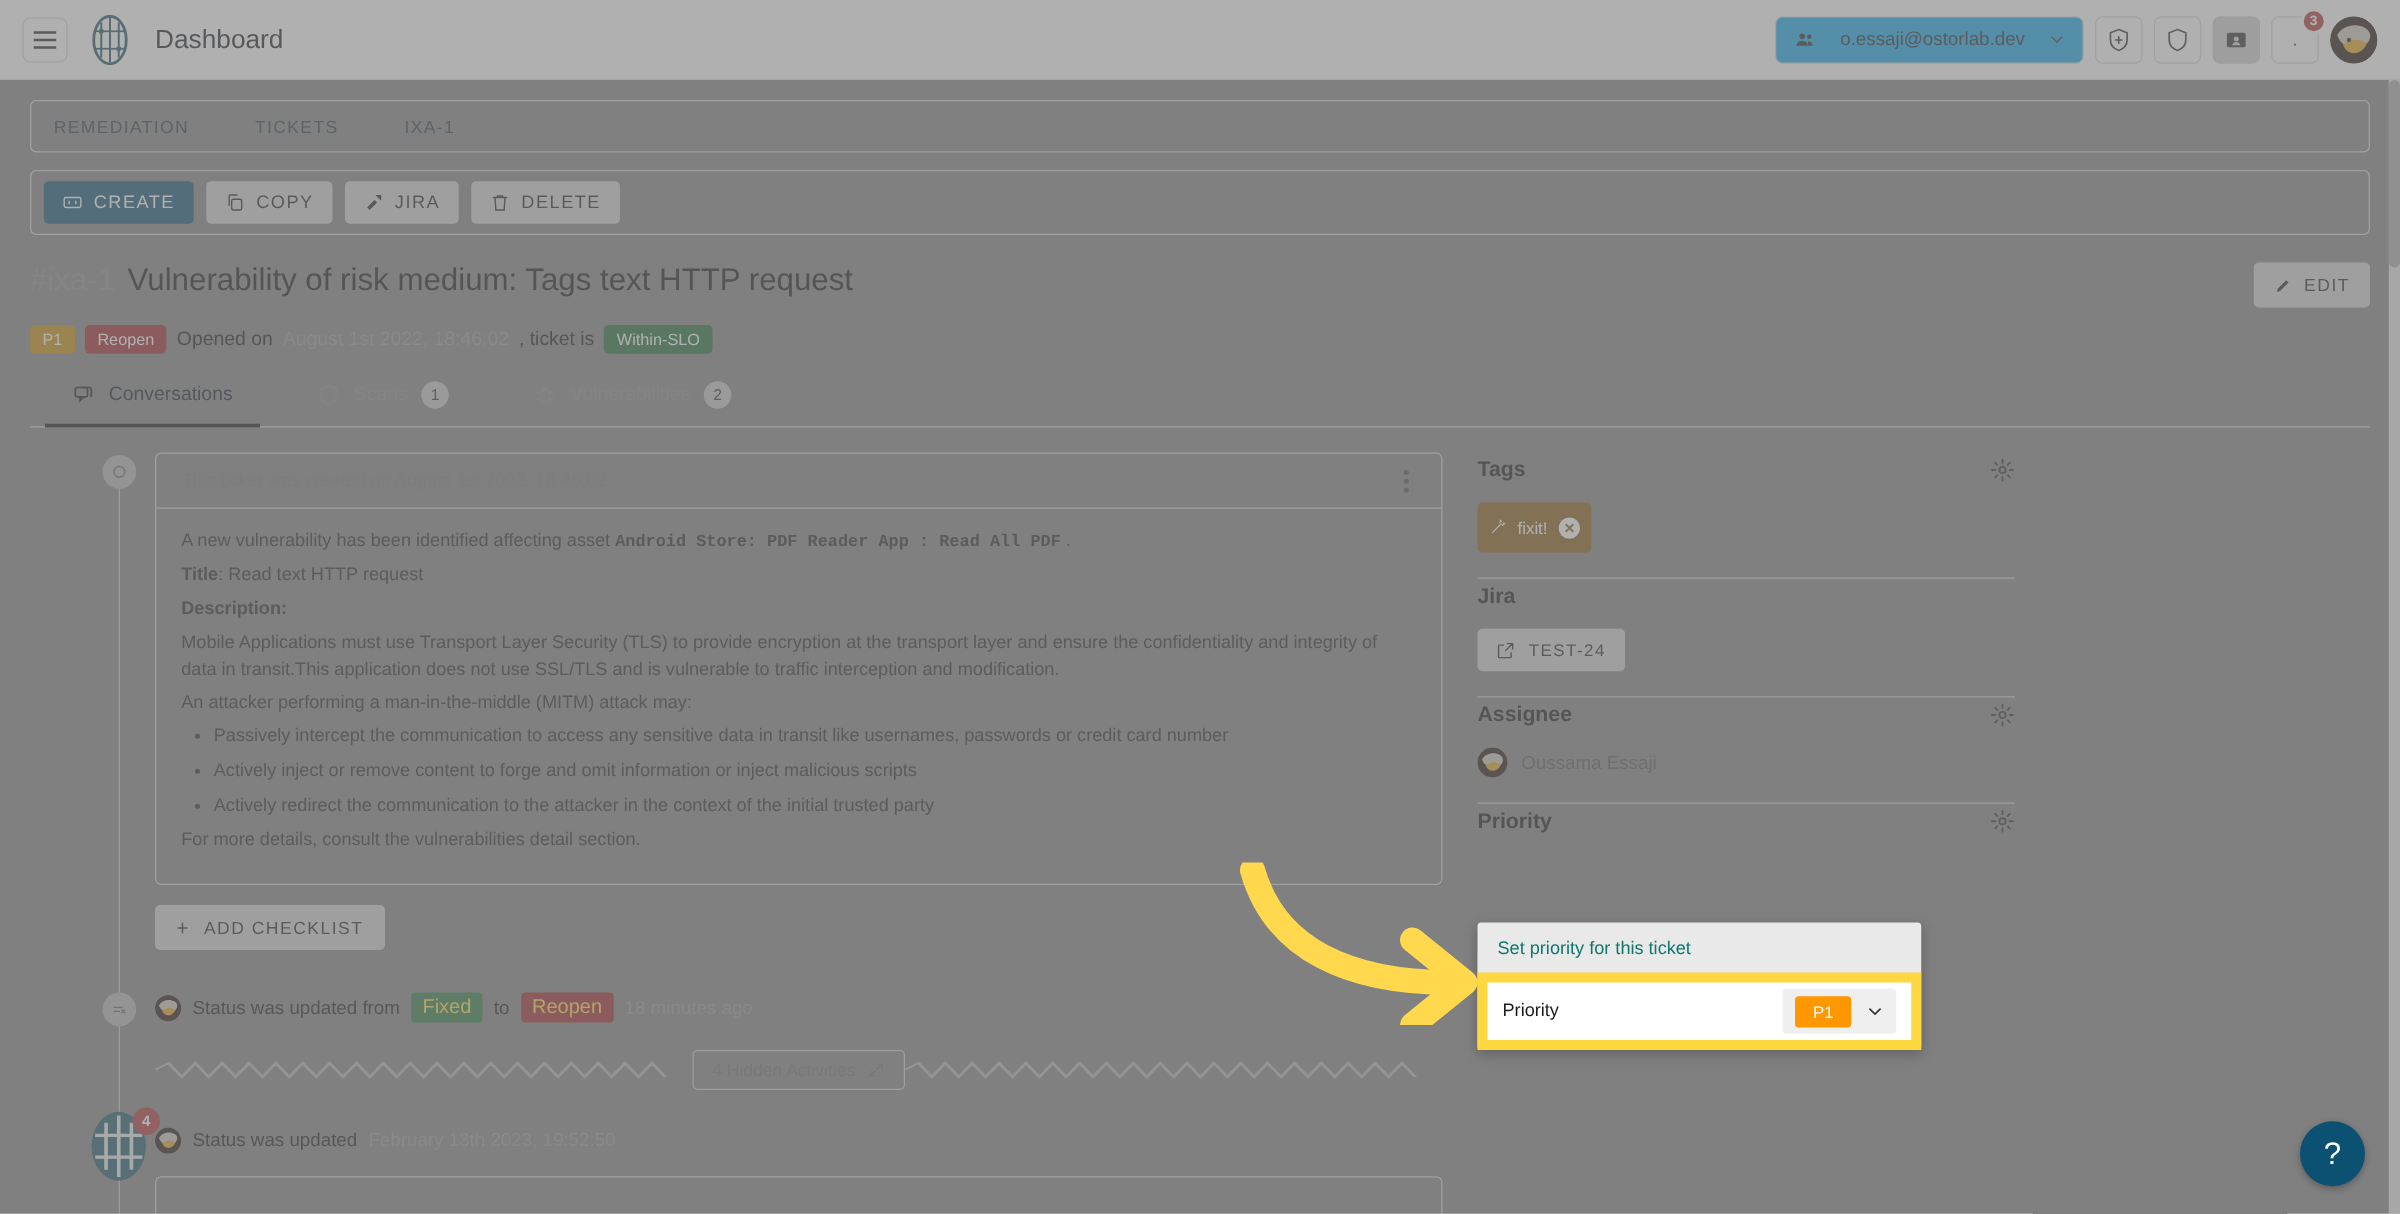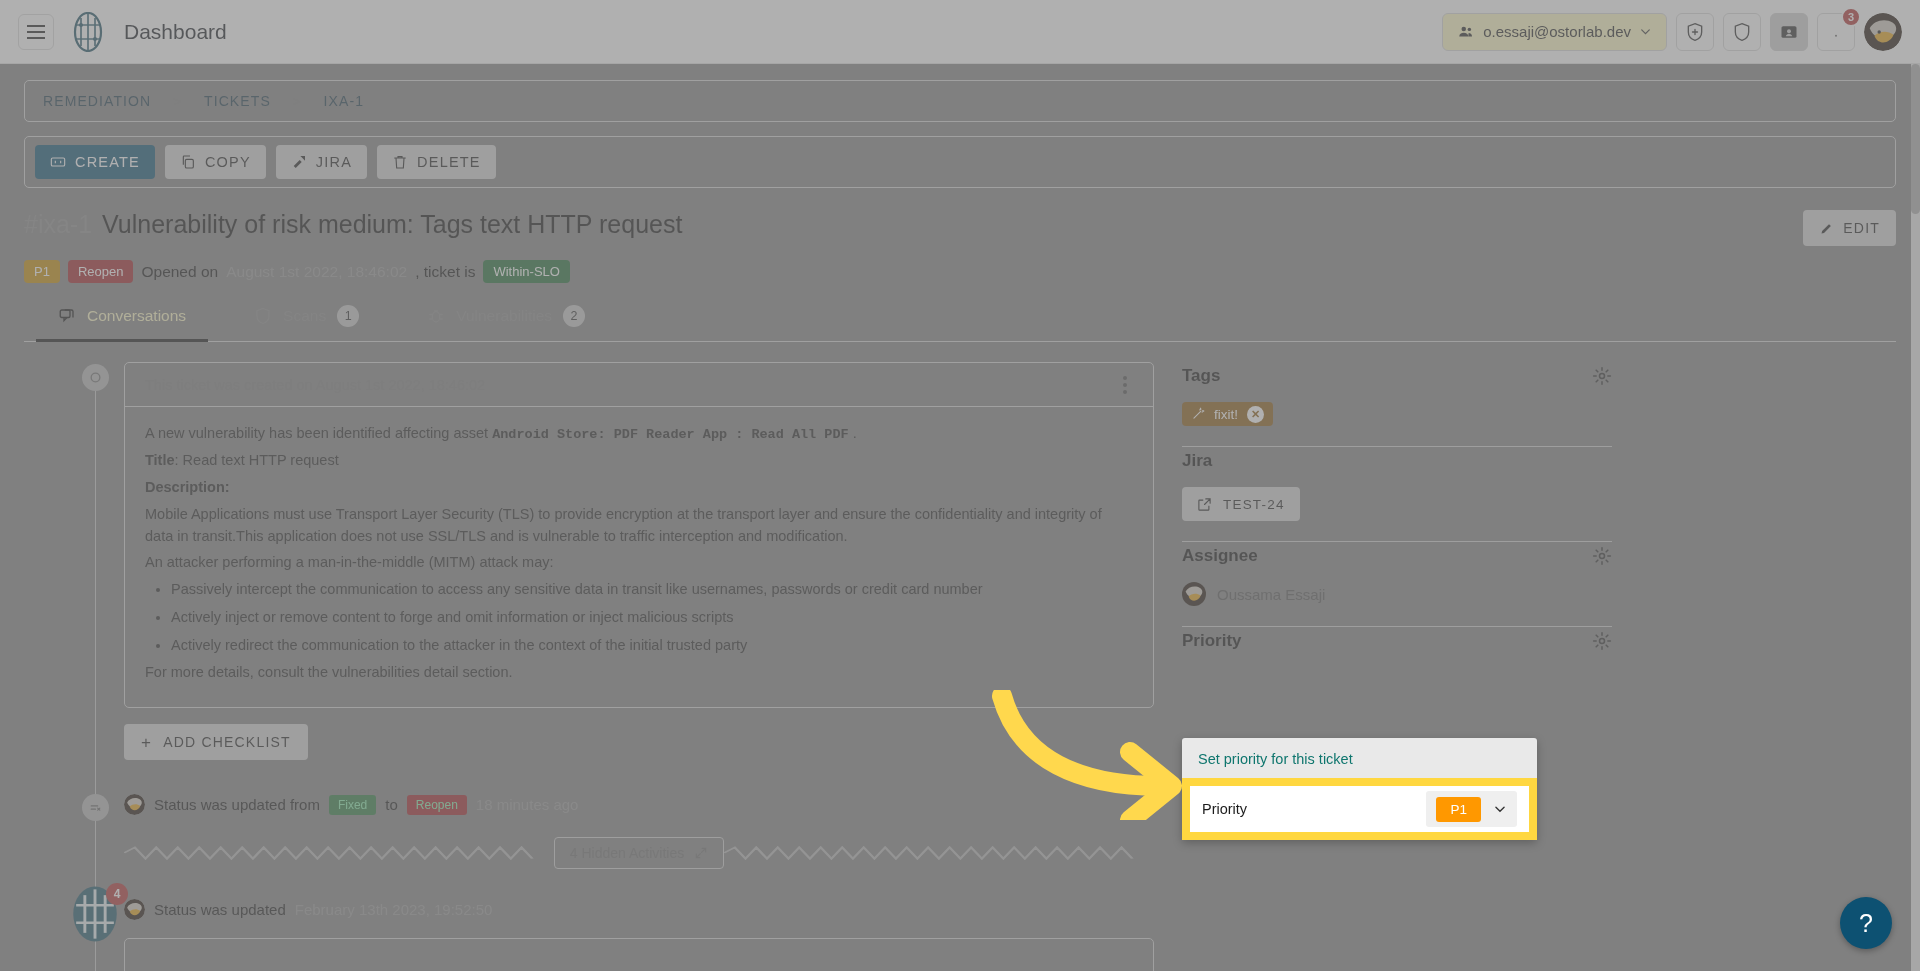--- a/index.html
+++ b/index.html
@@ -34,23 +34,23 @@
   .burger {
     width: 36px; height: 36px; border: 1px solid #dadada; border-radius: 6px;
     display: flex; flex-direction: column; align-items: center; justify-content: center; gap: 4px;
     background: #fff; cursor: pointer;
   }
   .burger i { display:block; width: 18px; height: 2px; background: #1e1e1e; }
   .logo { width: 40px; height: 40px; margin-left: 14px; }
   .app-title { margin-left: 16px; font-size: 21px; color: #14181f; font-weight: 400; }
   .header-right { margin-left: auto; display: flex; align-items: center; gap: 9px; }
   .org-select {
-    display: flex; align-items: center; gap: 8px;
+    display: flex; align-items: center; gap: 19px;
     height: 38px; padding: 0 14px;
-    border: 1px solid #d8d8d8; border-radius: 6px; background: #fef9c3;
+    border: 1px solid #d8d8d8; border-radius: 6px; background: #0ea5e9;
     font-size: 15px; color: #222; cursor: pointer;
   }
   .hdr-btn {
     width: 38px; height: 38px; border: 1px solid #d8d8d8; border-radius: 6px;
     background: #fff; display: flex; align-items: center; justify-content: center;
     cursor: pointer; position: relative;
   }
   .hdr-btn.filled { background: #cfcfcf; border-color: #cfcfcf; }
   .badge-dot {
     position: absolute; top: -7px; right: -7px;
@@ -103,21 +103,21 @@
   .chip.reopen { background: #a12025; }
   .chip.slo { background: #1d6b33; }
   .muted { color: #9a9a9a; }
 
   .tabs { margin-top: 22px; display: flex; gap: 0; border-bottom: 1px solid #d6d6d6; }
   .tab {
     display: flex; align-items: center; gap: 11px;
     padding: 0 34px 14px 34px; font-size: 15.5px; color: #8c8c8c;
     cursor: pointer; position: relative;
   }
-  .tab.active { color: #fef9c3; }
+  .tab.active { color: #0f172a; }
   .tab.active::after {
     content: ''; position: absolute; left: 12px; right: 12px; bottom: -1px; height: 3px; background: #111;
   }
   .tab .count {
     background: #c6c6c6; color: #2a2a2a; border-radius: 11px; min-width: 22px; height: 22px;
     display: flex; align-items: center; justify-content: center; font-size: 12.5px; padding: 0 7px;
   }
 
   
   .cols { display: flex; gap: 28px; margin-top: 20px; position: relative; }
@@ -148,40 +148,40 @@
   .add-checklist {
     margin-left: 100px; margin-top: 16px;
     display: inline-flex; align-items: center; gap: 11px;
     height: 36px; padding: 0 17px; border-radius: 4px; background: #d3d3d3;
     font-size: 14px; letter-spacing: 1.2px; color: #1d1d1d; cursor: pointer; border: none;
     font-family: "Liberation Sans", sans-serif;
   }
 
   .activity { margin-left: 100px; display: flex; align-items: center; gap: 9px; font-size: 15px; color: #161616; }
   .mini-av { width: 21px; height: 21px; border-radius: 50%; }
-  .chip-sm { border-radius: 3px; padding: 3px 9px; font-size: 12px; color: #86efac; }
+  .chip-sm { border-radius: 3px; padding: 3px 9px; font-size: 16px; color: #fde047; }
   .chip-sm.fixed { background: #2c7a3e; }
   .chip-sm.reopen { background: #a12025; }
 
   .hidden-row { margin-left: 100px; margin-top: 22px; display: flex; align-items: center; height: 32px; }
   .zigzag { flex: 1; height: 14px; }
   .hidden-pill {
     border: 1px solid #cfcfcf; border-radius: 4px; height: 32px; padding: 0 15px;
     display: flex; align-items: center; gap: 10px; font-size: 14px; color: #6d6d6d; cursor: pointer;
     background: transparent;
   }
 
   
   .side-sec { padding: 4px 0 20px 0; border-bottom: 1px solid #cfcfcf; position: relative; }
   .side-sec:last-child { border-bottom: none; }
   .side-head { display: flex; align-items: center; font-size: 17px; font-weight: 700; color: #111; }
   .gear { margin-left: auto; cursor: pointer; }
   .tag-chip {
     display: inline-flex; align-items: center; gap: 9px; margin-top: 16px;
-    background: #8a5a12; color: #fff; border-radius: 4px; height: 24px; padding: 0 9px; font-size: 13.5px;
+    background: #8a5a12; color: #fff; border-radius: 4px; height: 40px; padding: 0 9px; font-size: 13.5px;
   }
   .tag-x {
     width: 17px; height: 17px; border-radius: 50%; background: #ffffff; color: #8a5a12;
     display: flex; align-items: center; justify-content: center; font-size: 11px; font-weight: 700;
     cursor: pointer;
   }
   .side-btn {
     margin-top: 16px; display: inline-flex; align-items: center; gap: 11px;
     height: 34px; padding: 0 15px; border-radius: 4px; background: #d3d3d3;
     font-size: 13.5px; letter-spacing: 1.2px; color: #1d1d1d; cursor: pointer; border: none;

